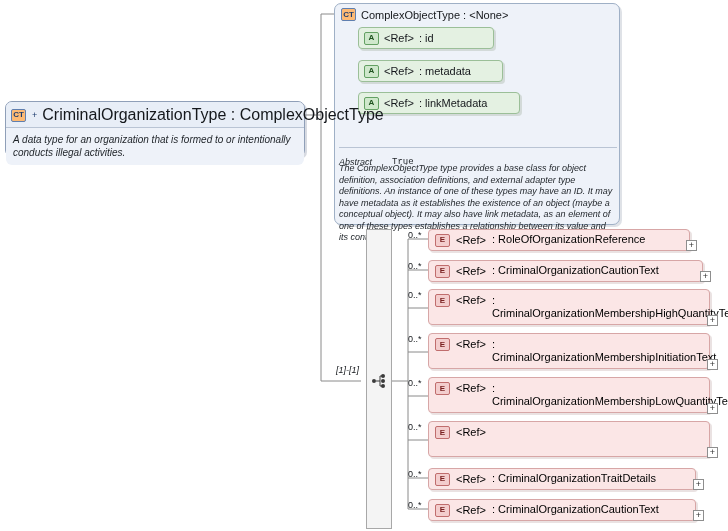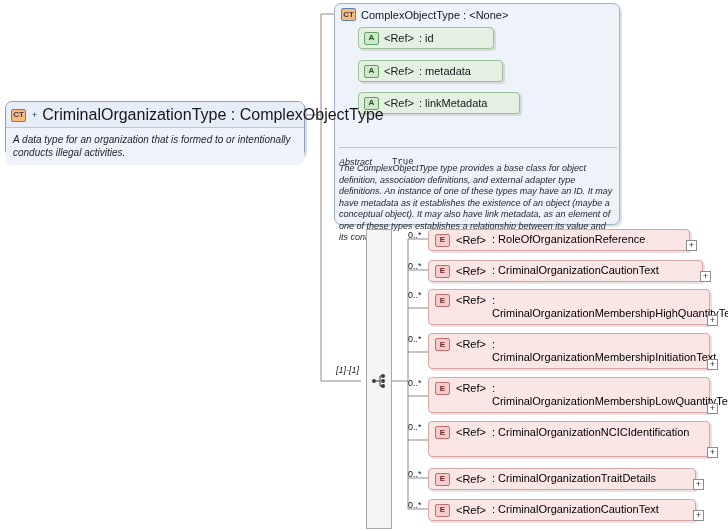--- a/index.html
+++ b/index.html
@@ -356,21 +356,20 @@
     <span class="badge badge-e">E</span>
     <span class="ref">&lt;Ref&gt;</span>
     <span class="name">: CriminalOrganizationMembershipLowQuantityText</span>
   </div>
   <div class="expand" style="left:707px; top:403px;">+</div>
 
   <div class="occurs" style="left:408px; top:422px;">0..*</div>
   <div class="elem-row" style="left:428px; top:421px; width:282px; height:36px; align-items:flex-start; padding-top:4px;">
     <span class="badge badge-e">E</span>
     <span class="ref">&lt;Ref&gt;</span>
-    <span class="name">: CriminalOrganizationNCICIdentification</span>
   </div>
   <div class="expand" style="left:707px; top:447px;">+</div>
 
   <div class="occurs" style="left:408px; top:469px;">0..*</div>
   <div class="elem-row" style="left:428px; top:468px; width:268px; height:22px;">
     <span class="badge badge-e">E</span>
     <span class="ref">&lt;Ref&gt;</span>
     <span class="name">: CriminalOrganizationTraitDetails</span>
   </div>
   <div class="expand" style="left:693px; top:479px;">+</div>

